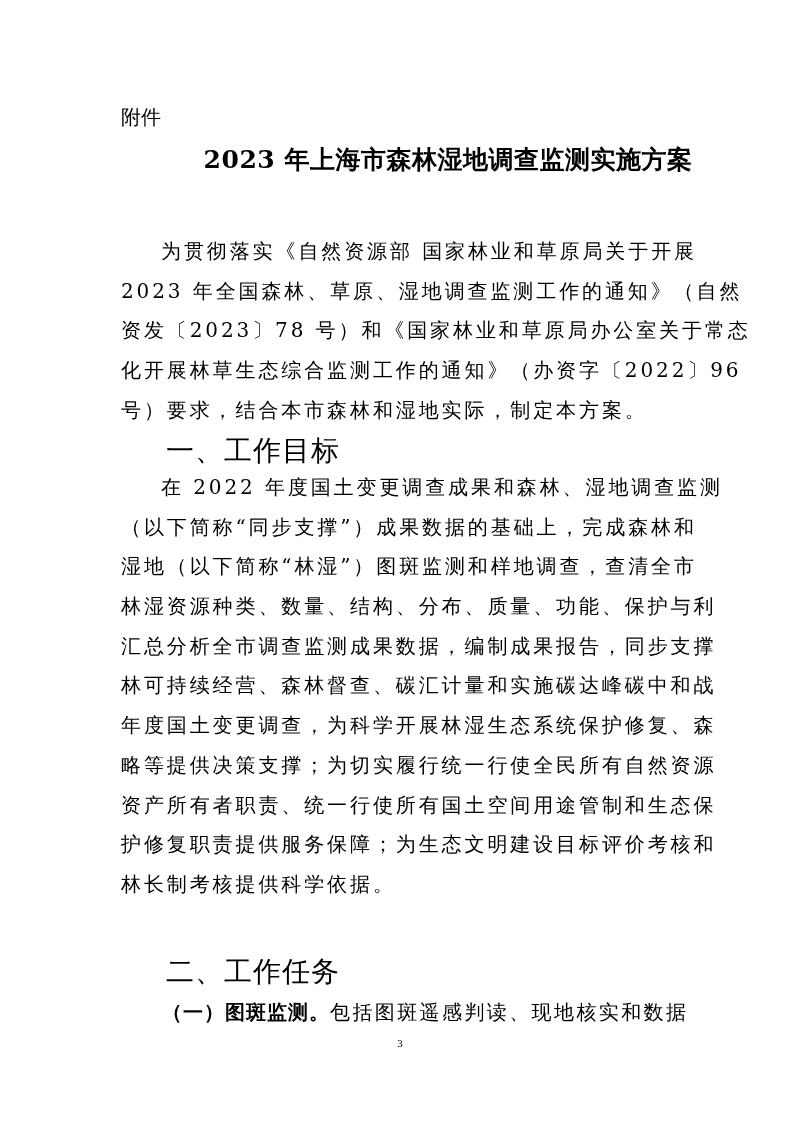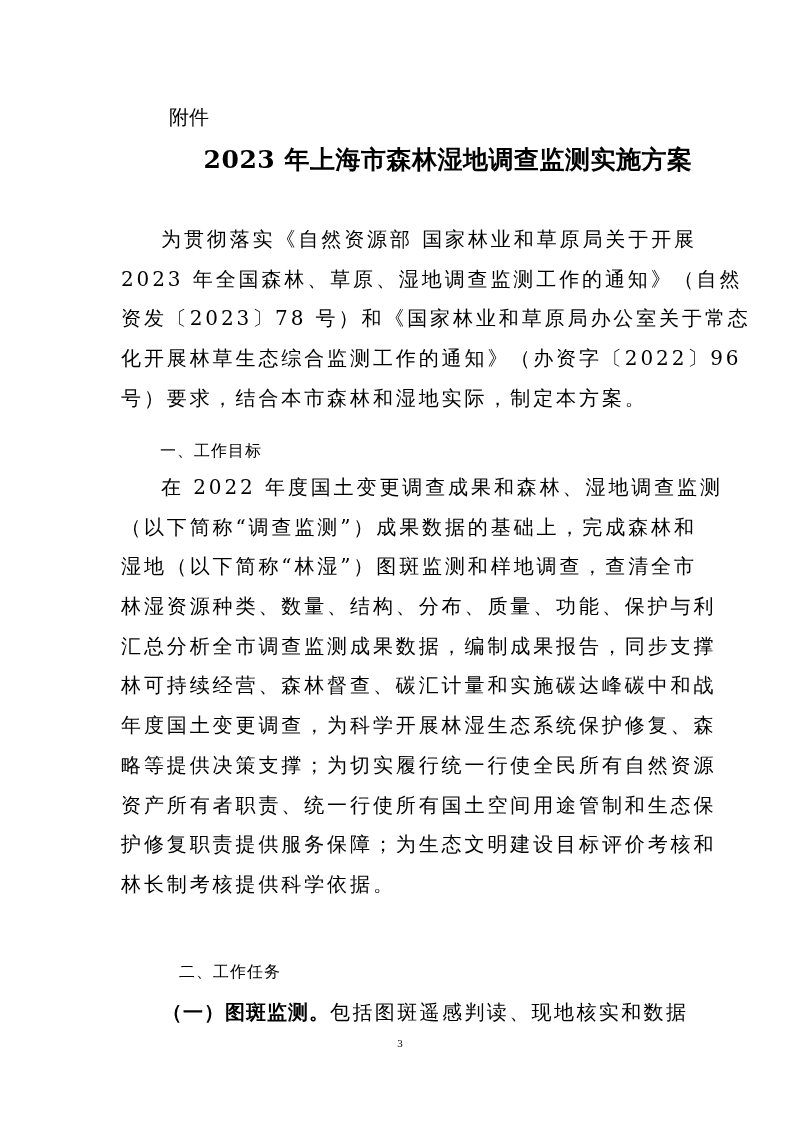--- a/index.html
+++ b/index.html
@@ -22,21 +22,20 @@
       height: 1132px;
     }
     .attachment-label {
       position: absolute;
       left: 121px;
       top: 103px;
       font-family: "DejaVu Sans", "Liberation Sans", sans-serif;
       font-size: 20px;
       line-height: 28px;
       letter-spacing: 0px;
-      margin-left: 48px;
     }
     .doc-title {
       position: absolute;
       left: 0;
       width: 800px;
       top: 142px;
       text-align: center;
       font-family: "DejaVu Serif", "Liberation Serif", serif;
       font-weight: bold;
       font-size: 25px;
@@ -61,23 +60,23 @@
       text-align: justify;
       text-align-last: justify;
     }
     .line.last {
       text-align-last: left;
       font-family: Liberation Serif, serif;
     }
     .indent { padding-left: 40px; }
     .heading {
       position: absolute;
-      left: 160px;
+      left: 166px;
       font-family: "DejaVu Sans", "Liberation Sans", sans-serif;
-      font-size: 16px;
+      font-size: 28px;
       line-height: 28px;
       font-weight: normal;
       letter-spacing: 1px;
     }
     .subheading-line {
       position: absolute;
       left: 162px;
       width: 519px;
       font-size: 20px;
       line-height: 28px;
@@ -102,45 +101,45 @@
   </style>
 </head>
 <body>
 
 <div class="page">
 
   <div class="attachment-label">附件</div>
 
   <div class="doc-title">2023 年上海市森林湿地调查监测实施方案</div>
 
-  <div class="body-text" style="top:220px;">
+  <div class="body-text" style="top:232px;">
     <span class="line indent">为贯彻落实《自然资源部 国家林业和草原局关于开展</span>
     <span class="line">2023 年全国森林、草原、湿地调查监测工作的通知》（自然</span>
     <span class="line">资发〔2023〕78 号）和《国家林业和草原局办公室关于常态</span>
     <span class="line">化开展林草生态综合监测工作的通知》（办资字〔2022〕96</span>
     <span class="line last">号）要求，结合本市森林和湿地实际，制定本方案。</span>
   </div>
 
   <div class="heading" style="top:437px;">一、工作目标</div>
 
   <div class="body-text" style="top:468px;">
     <span class="line indent">在 2022 年度国土变更调查成果和森林、湿地调查监测</span>
-    <span class="line">（以下简称“调查监测”）成果数据的基础上，完成森林和</span>
+    <span class="line">（以下简称“同步支撑”）成果数据的基础上，完成森林和</span>
     <span class="line">湿地（以下简称“林湿”）图斑监测和样地调查，查清全市</span>
     <span class="line">林湿资源种类、数量、结构、分布、质量、功能、保护与利</span>
     <span class="line">汇总分析全市调查监测成果数据，编制成果报告，同步支撑</span>
     <span class="line">林可持续经营、森林督查、碳汇计量和实施碳达峰碳中和战</span>
     <span class="line">年度国土变更调查，为科学开展林湿生态系统保护修复、森</span>
     <span class="line">略等提供决策支撑；为切实履行统一行使全民所有自然资源</span>
     <span class="line">资产所有者职责、统一行使所有国土空间用途管制和生态保</span>
     <span class="line">护修复职责提供服务保障；为生态文明建设目标评价考核和</span>
     <span class="line last">林长制考核提供科学依据。</span>
   </div>
 
-  <div class="heading" style="top:958px;margin-left:19px;">二、工作任务</div>
+  <div class="heading" style="top:958px;">二、工作任务</div>
 
   <div class="subheading-line" style="top:998px;">
     <span class="bold-part">（一）图斑监测。</span><span>包括图斑遥感判读、现地核实和数据</span>
   </div>
 
   <div class="page-number">3</div>
 
 </div>
 
 </body></html>

